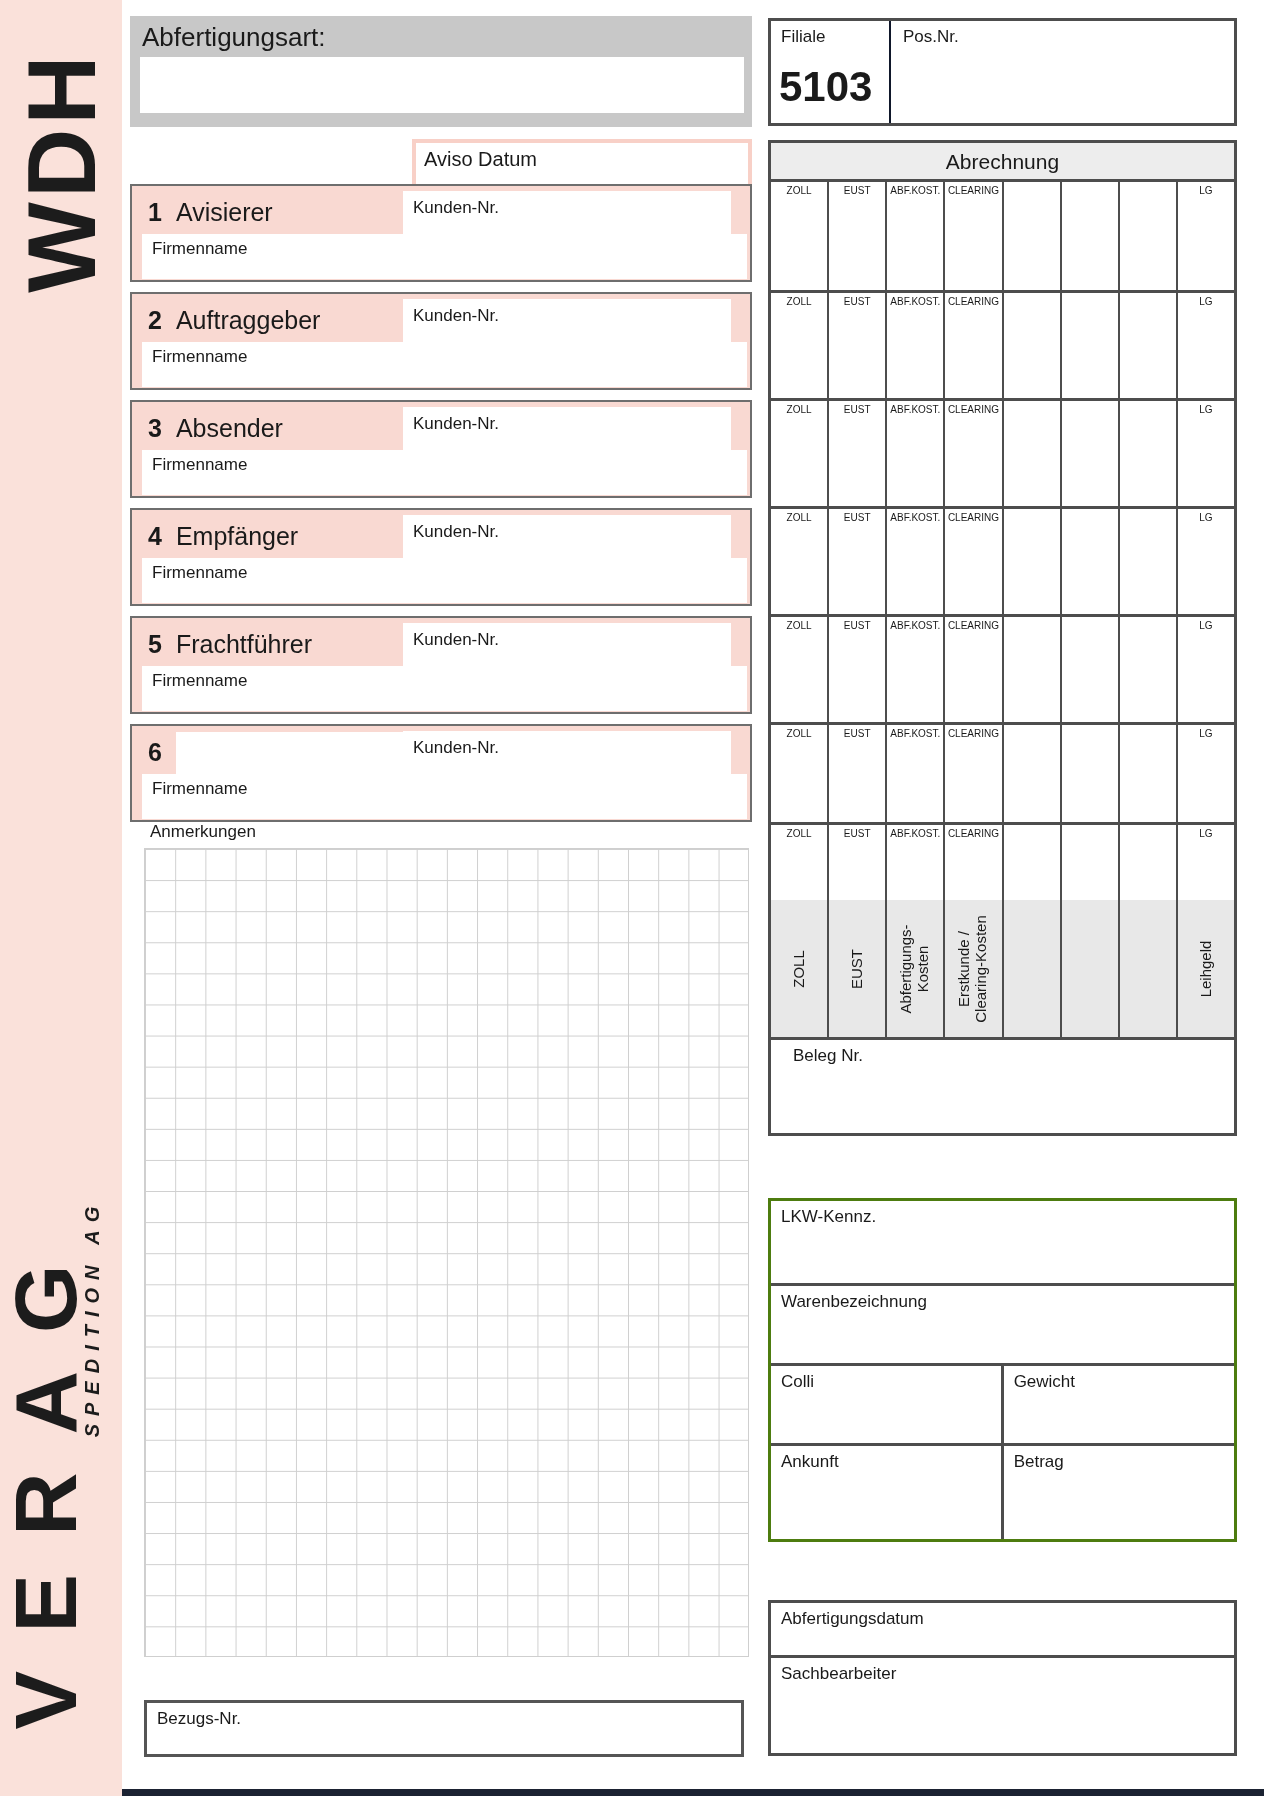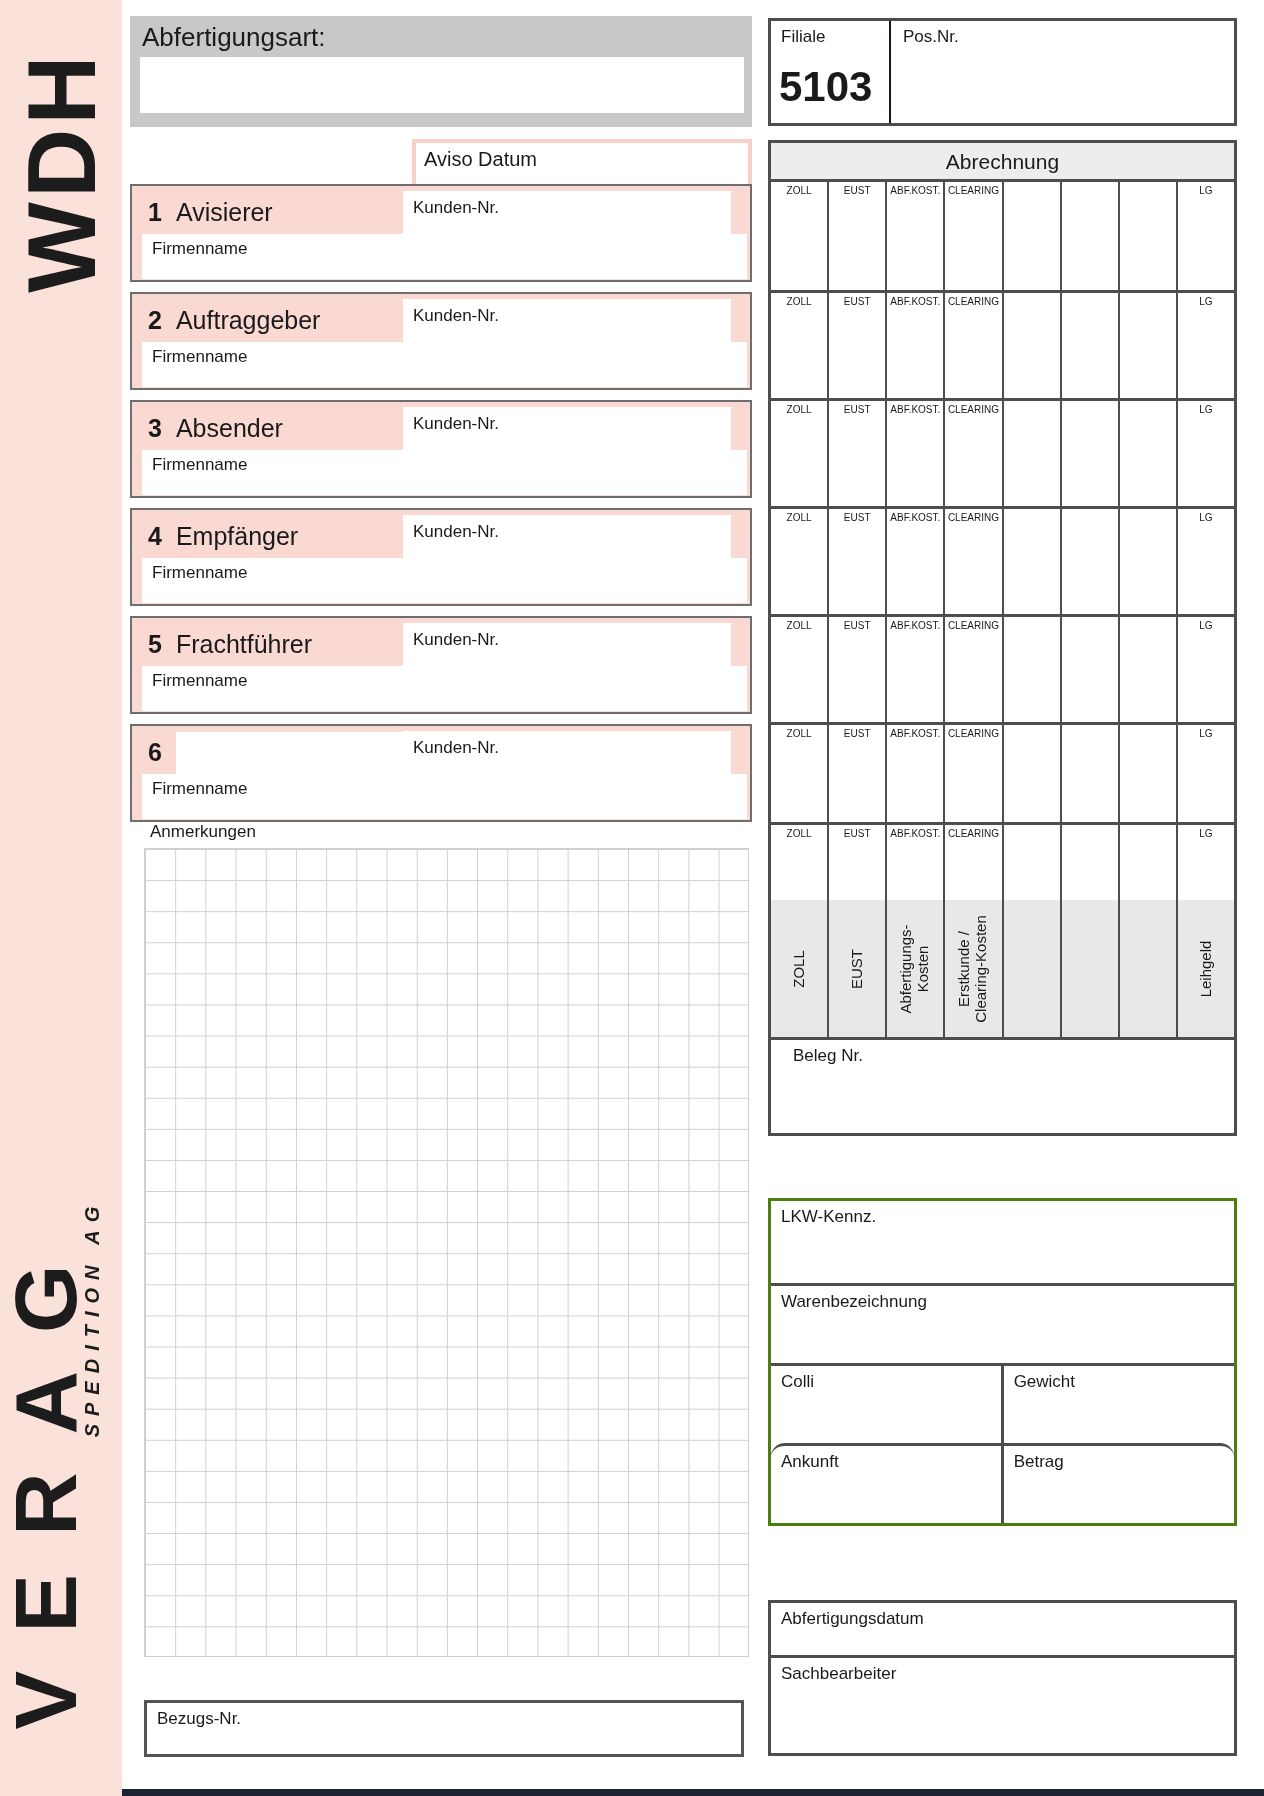--- a/index.html
+++ b/index.html
@@ -403,21 +403,21 @@
       <div class="small-label">Warenbezeichnung</div>
     </div>
     <div class="lkw-row lkw-pair" style="height:80px;">
       <div class="pair-cell">
         <div class="small-label">Colli</div>
       </div>
       <div class="pair-cell">
         <div class="small-label">Gewicht</div>
       </div>
     </div>
-    <div class="lkw-row lkw-pair" style="height:80px;border-radius:14px;">
+    <div class="lkw-row lkw-pair" style="height:96px;">
       <div class="pair-cell">
         <div class="small-label">Ankunft</div>
       </div>
       <div class="pair-cell">
         <div class="small-label">Betrag</div>
       </div>
     </div>
   </div>
 
   <div class="proc-block">

